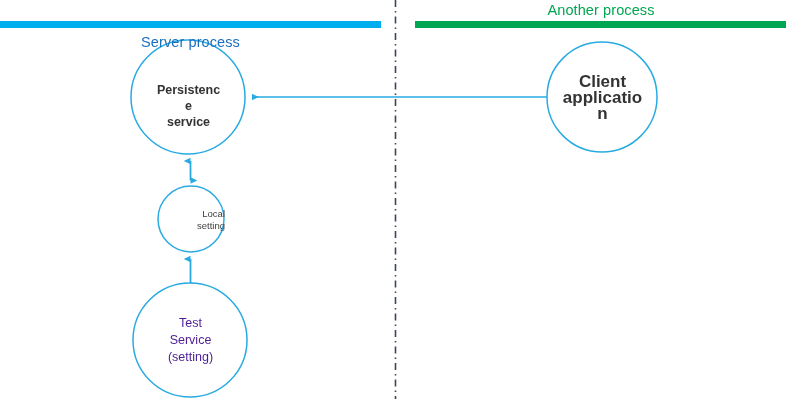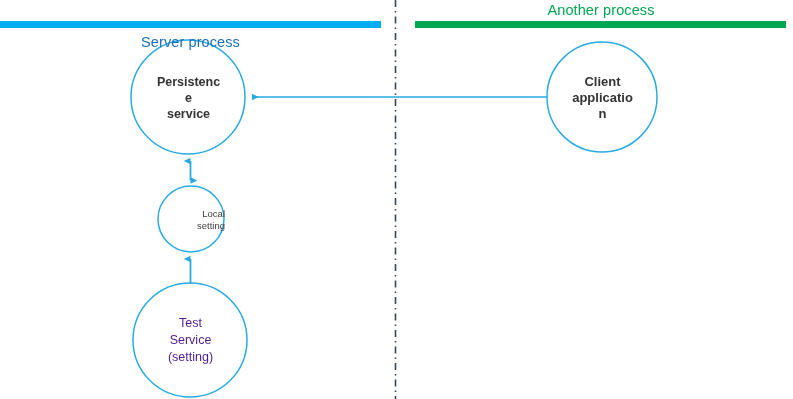--- a/index.html
+++ b/index.html
@@ -76,21 +76,21 @@
     pointer-events: none;
     display: flex;
     flex-direction: column;
     align-items: center;
     justify-content: center;
   }
   .node-label span { display: block; }
 
   #label-persistence-service {
     left: 131px;
-    top: 40px;
+    top: 48px;
     width: 115px;
     height: 115px;
     font-weight: bold;
     font-size: 12.5px;
     line-height: 16px;
     color: #333333;
   }
   #label-local-setting {
     left: 158px;
     top: 186px;
@@ -111,21 +111,21 @@
     font-size: 12.5px;
     line-height: 17px;
     color: #4c1d95;
   }
   #label-client-application {
     left: 547px;
     top: 42px;
     width: 111px;
     height: 111px;
     font-weight: bold;
-    font-size: 13px;
+    font-size: 17px;
     line-height: 16px;
     color: #333333;
   }
 </style>
 </head>
 <body>
 
 <div id="canvas">
 
   <svg id="diagram-svg" viewBox="0 0 793 399" xmlns="http://www.w3.org/2000/svg">

